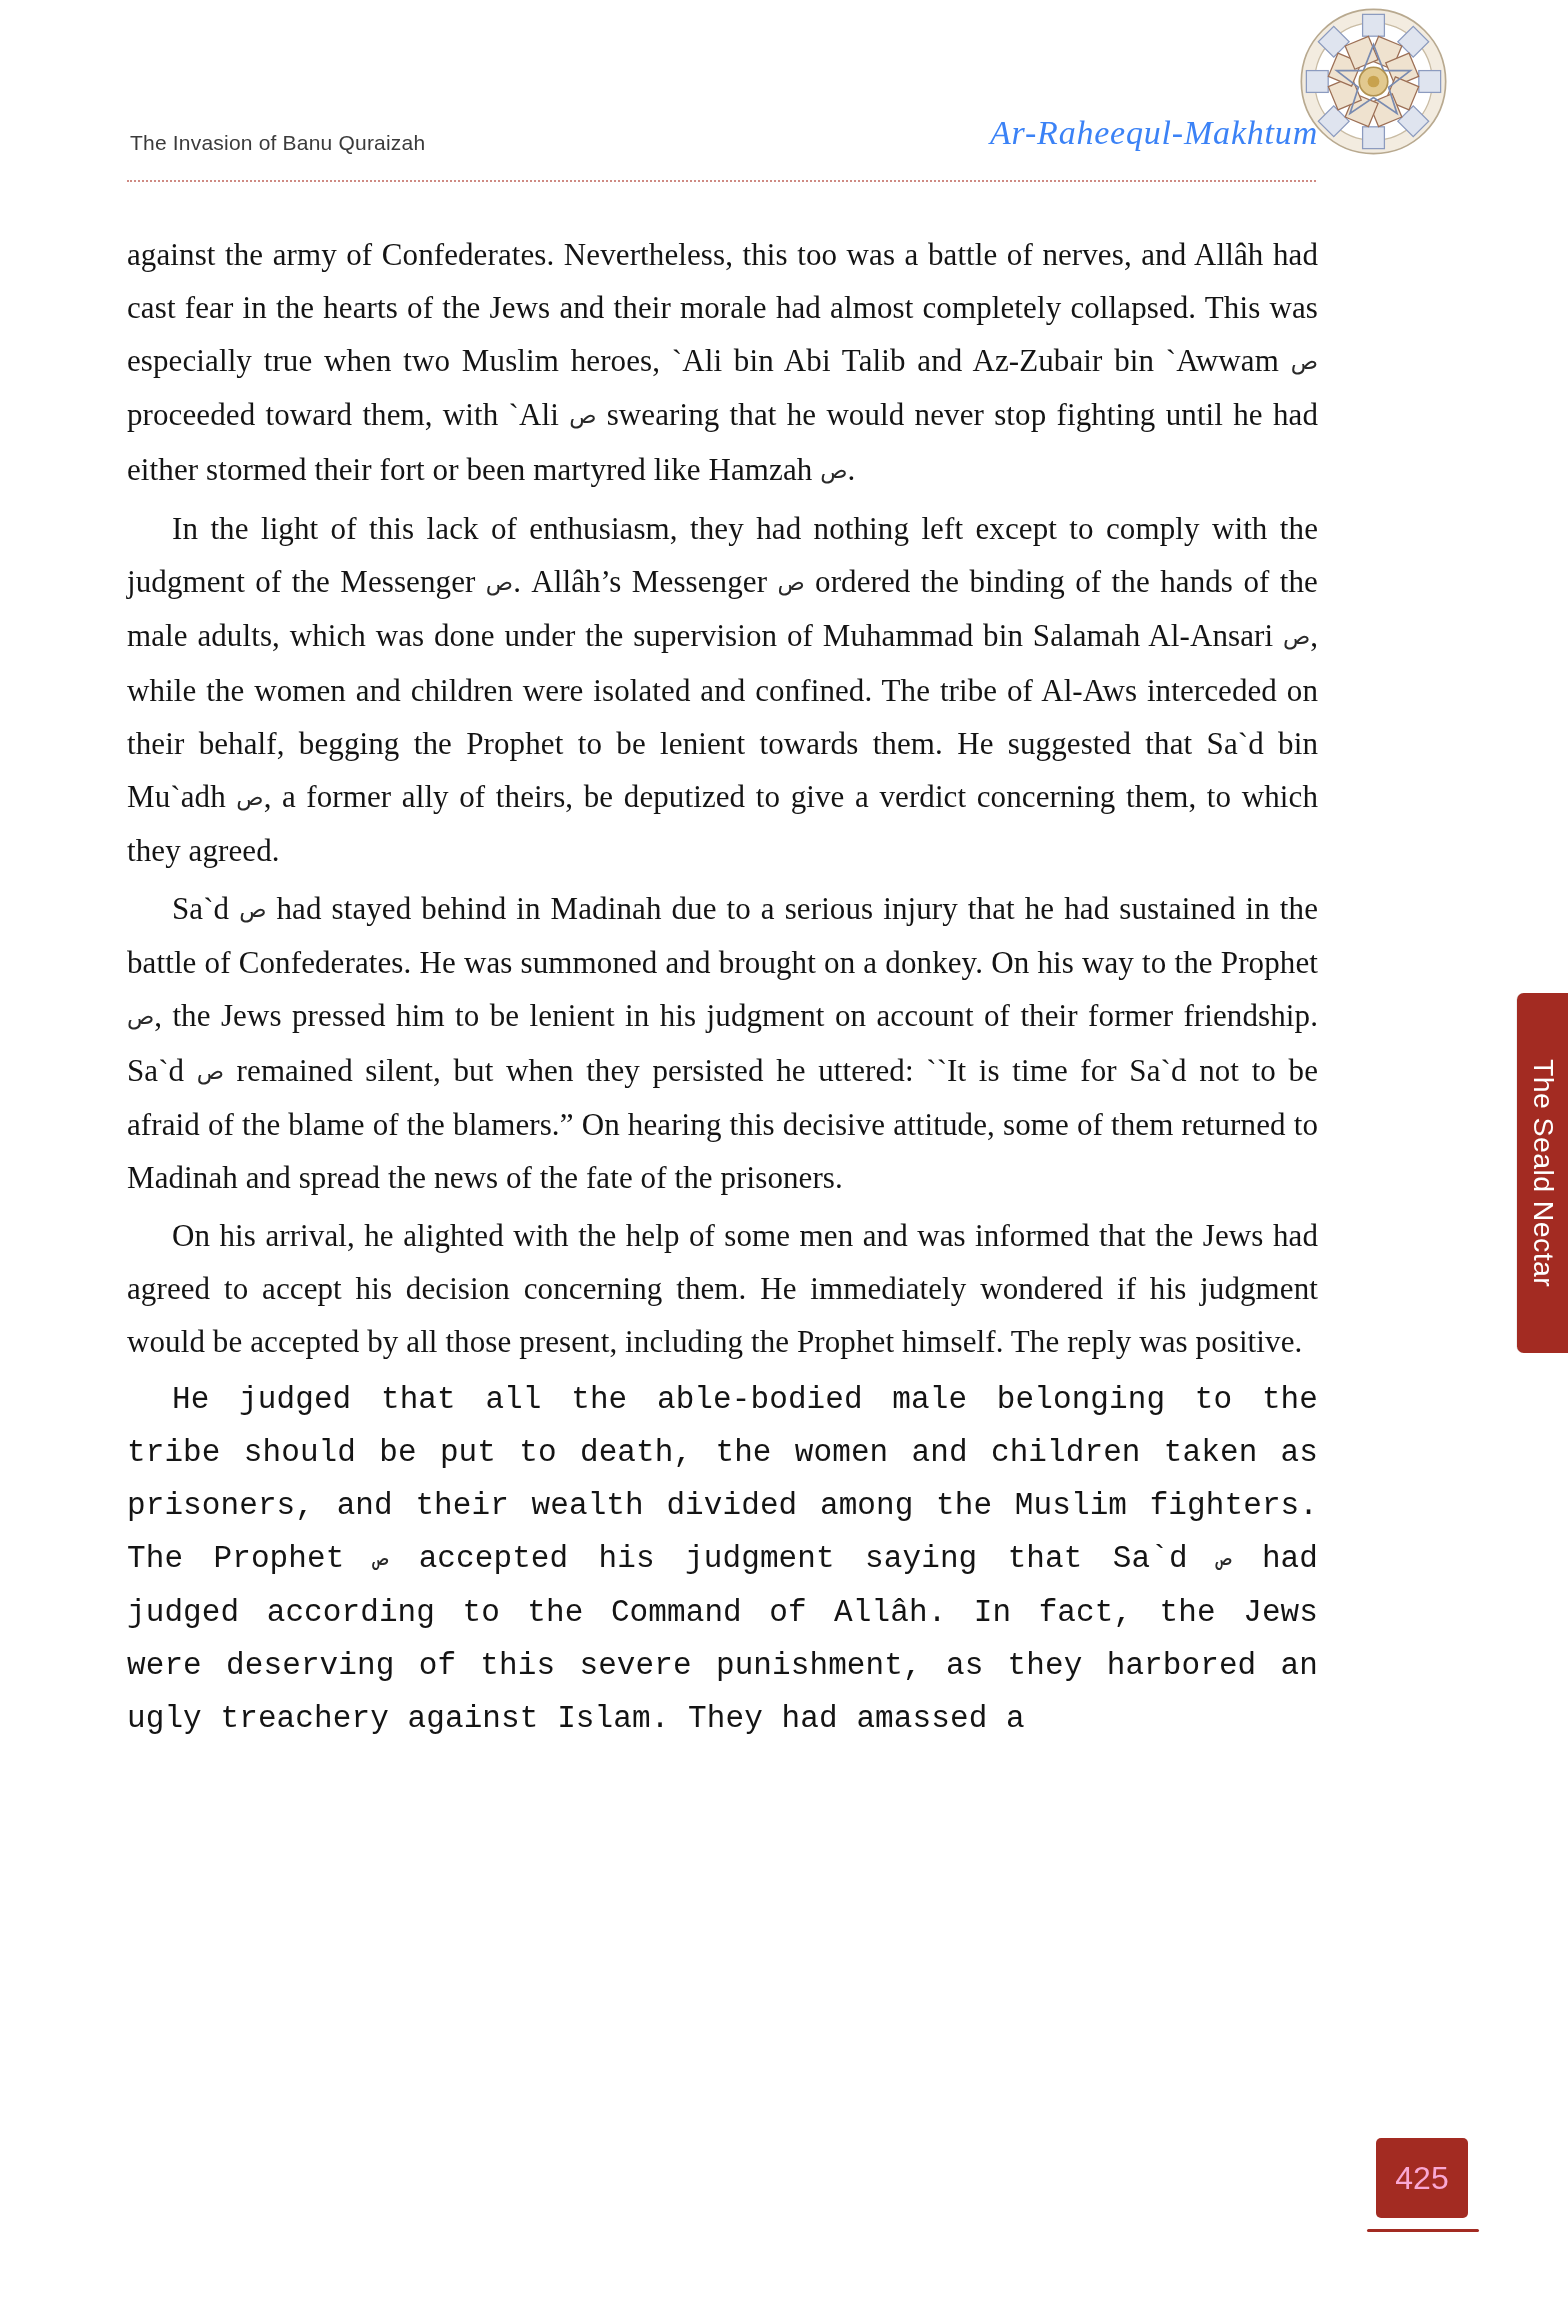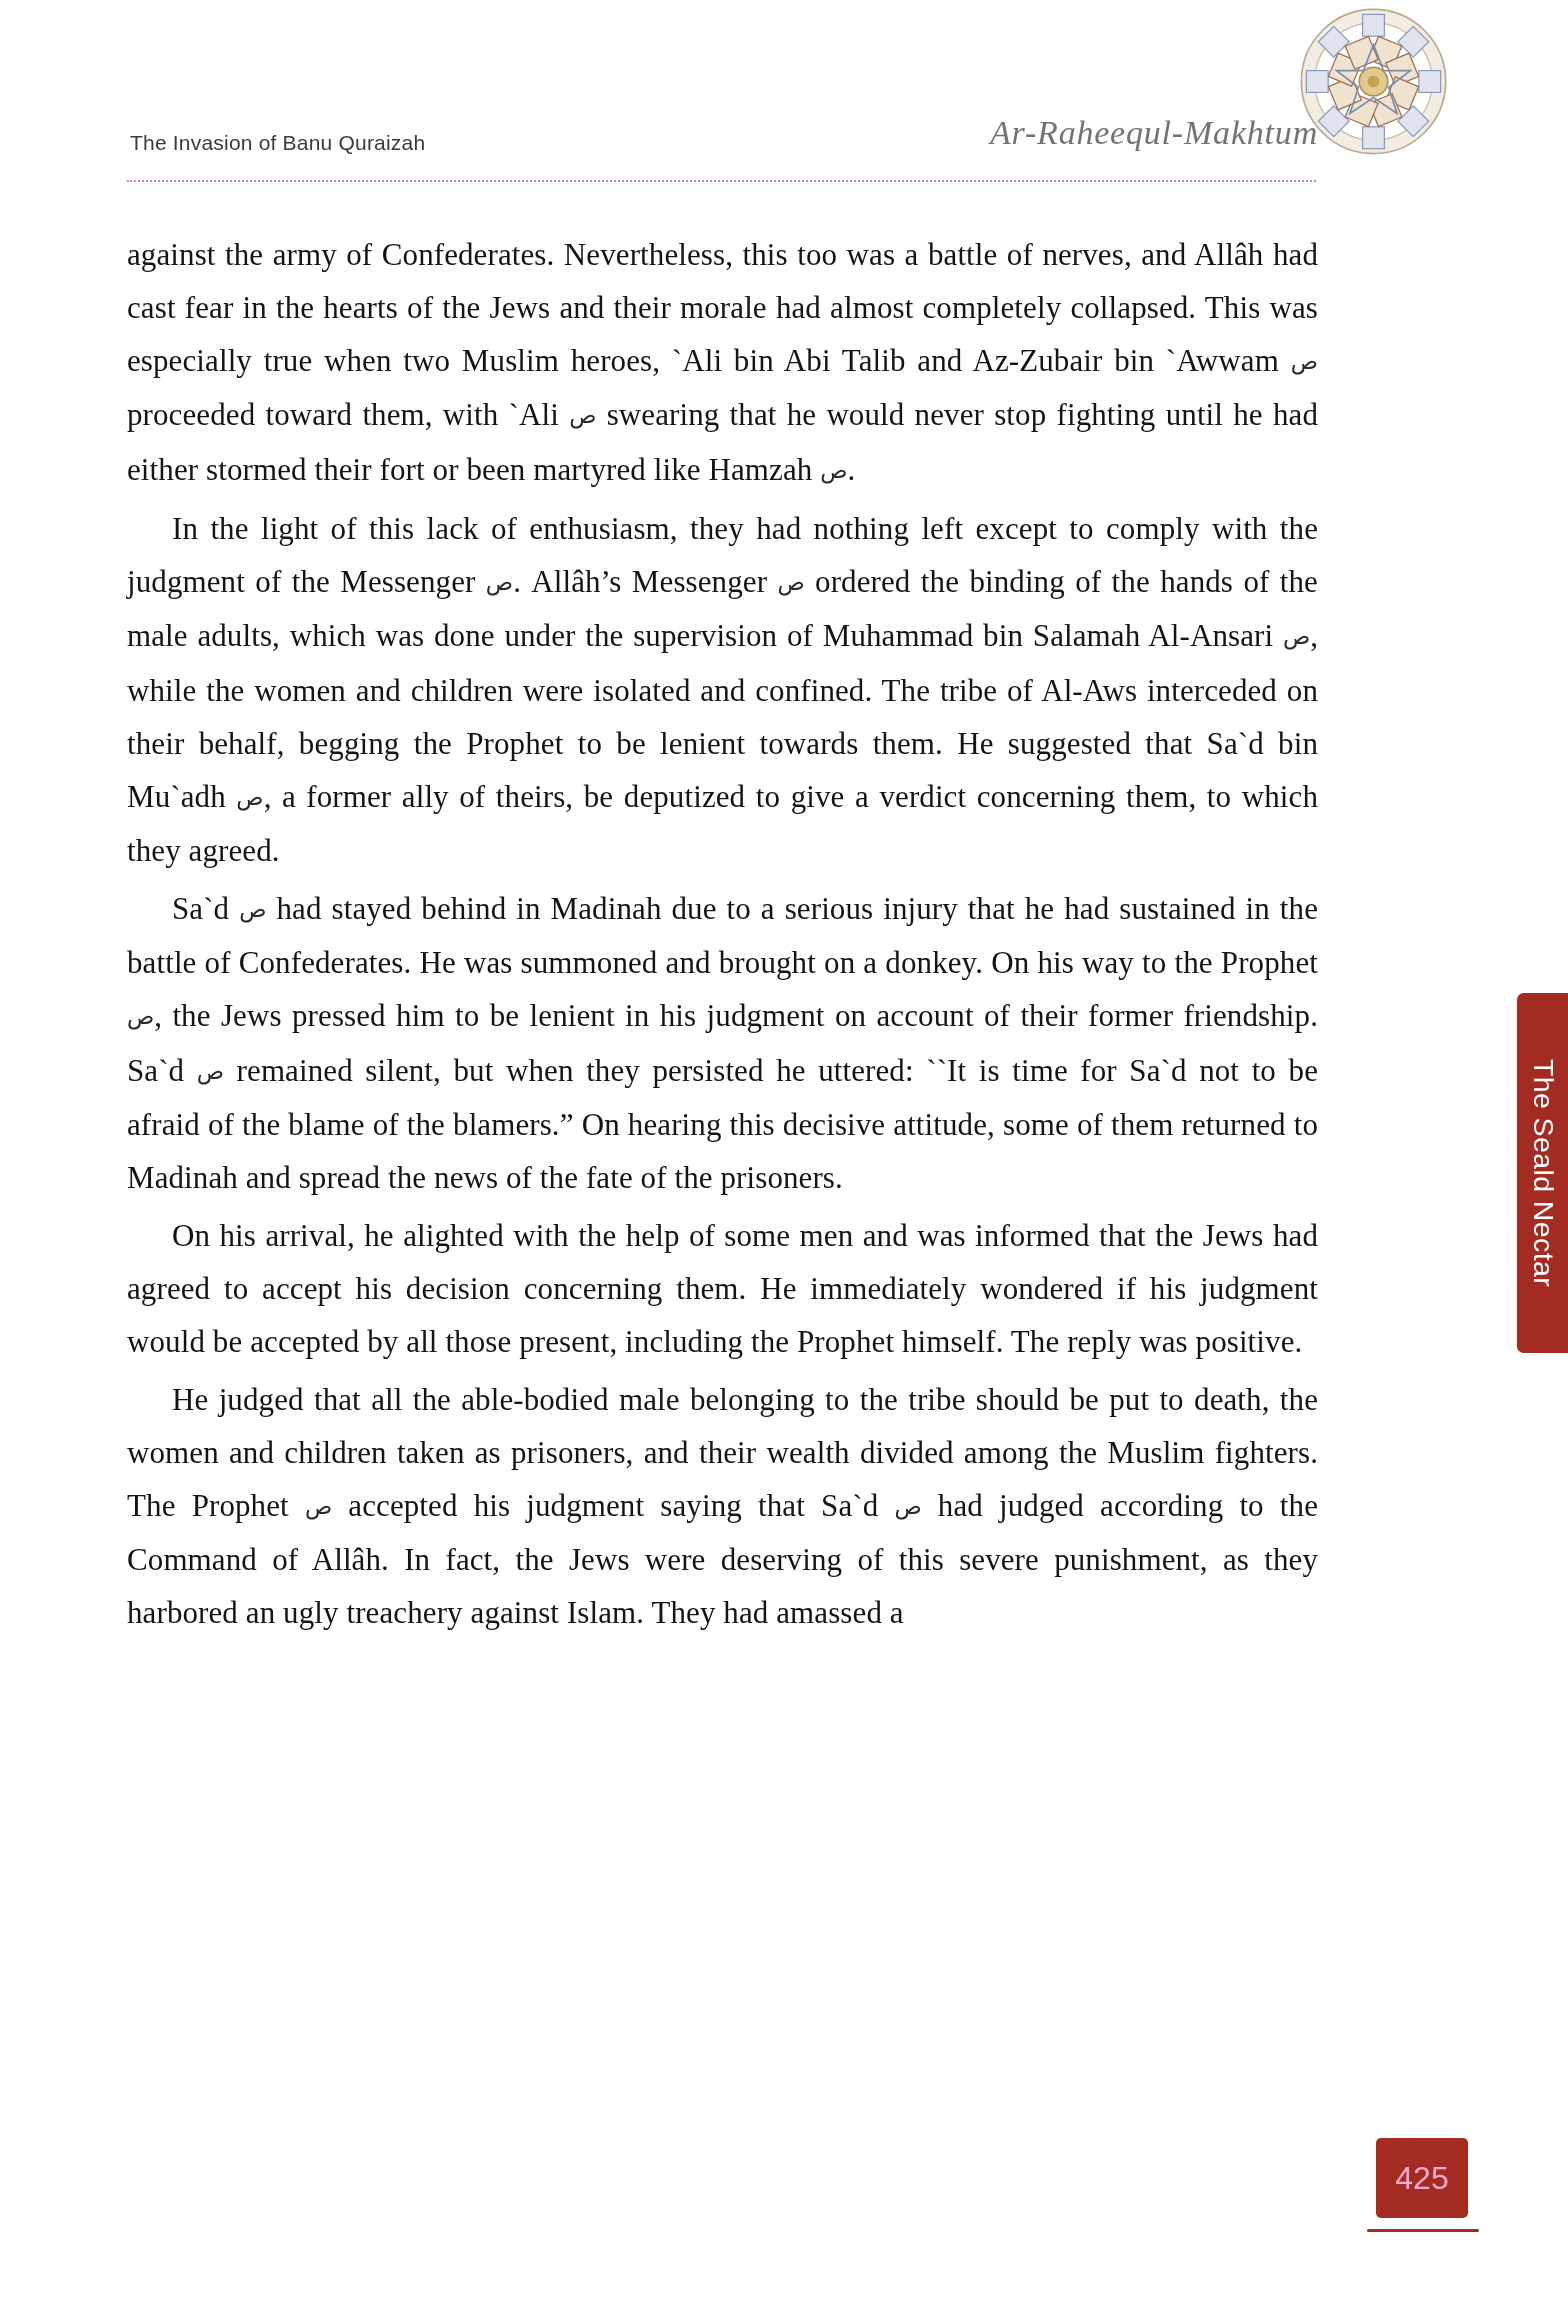--- a/index.html
+++ b/index.html
@@ -42,21 +42,21 @@
     letter-spacing: 0.2px;
     white-space: nowrap;
   }
   .header-right {
     position: absolute;
     right: 0;
     top: -11.7px;
     font-family: "Liberation Serif", serif;
     font-style: italic;
     font-size: 34px;
-    color: #737373;
+    color: #3b82f6;
     white-space: nowrap;
     letter-spacing: 0.8px;
   }
   .header-rule {
     position: absolute;
     top: 180px;
     left: 127px;
     width: 1189px;
     height: 0;
     border-top: 2.5px dotted #c7766e;
@@ -83,21 +83,21 @@
   .content p {
     margin: 0 0 5px 0;
     font-size: 31px;
     line-height: 53px;
     text-align: justify;
     text-justify: inter-word;
     color: #141414;
     letter-spacing: 0.1px;
   }
   .content p.indent { text-indent: 45px; }
-  .content p:last-child { margin-bottom: 0; }
+  .content p:last-child { margin-bottom: 0; font-family: Liberation Mono, monospace; }
 
   .glyph {
     font-size: 22.6px;
     color: #2a2a2a;
     vertical-align: 1.7px;
     letter-spacing: 0;
   }
 
   
   .side-tab {

